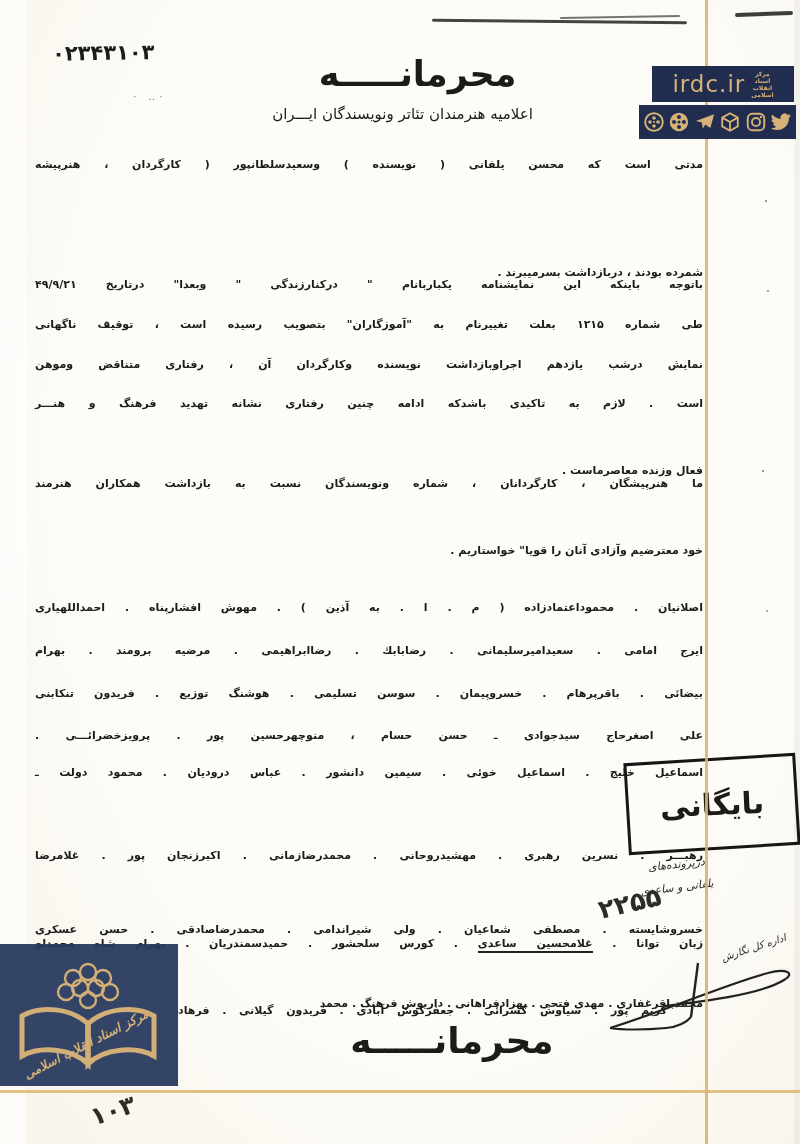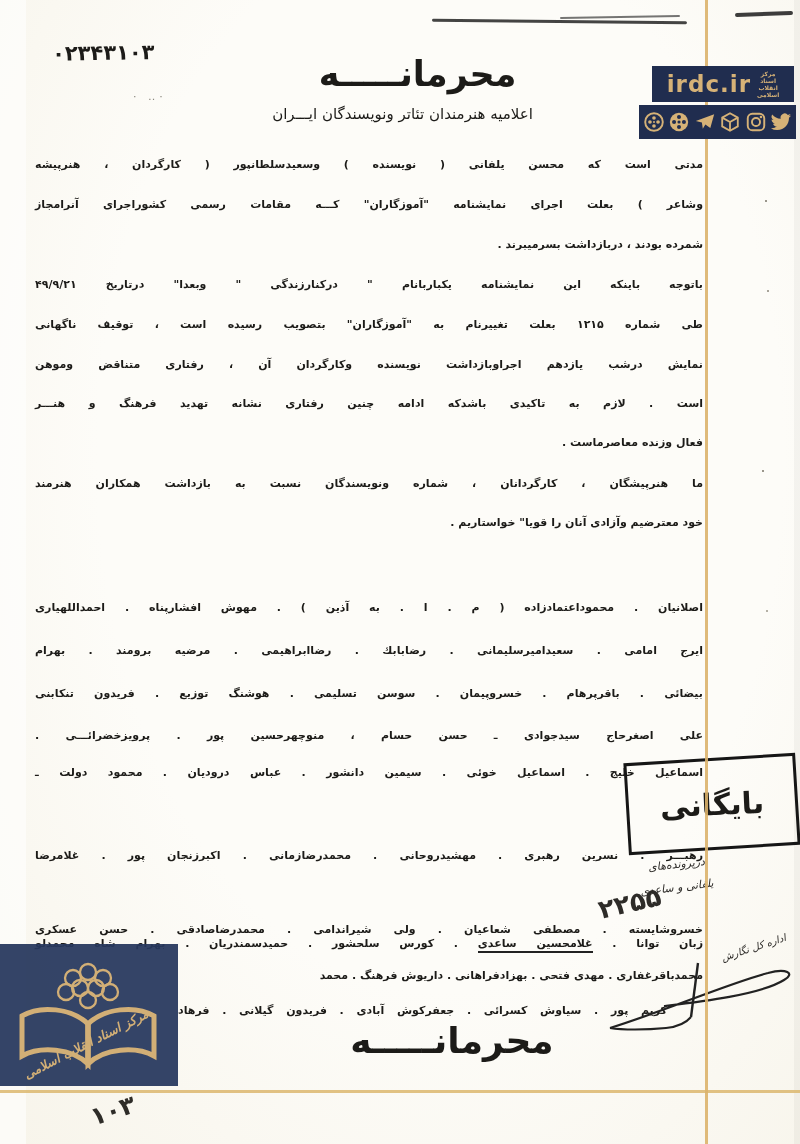--- a/index.html
+++ b/index.html
@@ -16,28 +16,28 @@
   .ink-dots{left:133px;top:90px;font-size:11px;color:#8a877e;letter-spacing:4px;}
   .artifact{background:#1b1b1b;border-radius:2px;}
   .a1{left:432px;top:20px;width:255px;height:3px;transform:rotate(.6deg);opacity:.82;}
   .a2{left:560px;top:16px;width:120px;height:2px;transform:rotate(-1deg);opacity:.6;}
   .a3{left:735px;top:12px;width:58px;height:4px;transform:rotate(-2deg);opacity:.85;}
   .title{left:285px;top:54px;width:265px;font-size:35px;font-weight:bold;text-align:center;}
   .subtitle{left:245px;top:105px;width:315px;font-size:15px;font-weight:normal;text-align:center;}
   .irdc-box{background:#202d4f;display:flex;align-items:center;justify-content:center;z-index:6;}
   .irdc1{left:652px;top:66px;width:142px;height:36px;gap:6px;}
   .irdc2{left:639px;top:105px;width:157px;height:34px;justify-content:space-evenly;}
-  .irdc-site{color:#d6b277;font-size:23px;font-weight:bold;letter-spacing:1px;line-height:1;}
+  .irdc-site{color:#d6b277;font-size:23px;font-weight:normal;letter-spacing:1px;line-height:1;}
   .irdc-org{color:#d6b277;font-size:6px;line-height:7px;font-weight:bold;text-align:center;white-space:nowrap;}
   .icon{width:22px;height:22px;display:block;}
   .vline{left:705px;top:0;width:3px;height:1144px;background:#dcb26c;opacity:.9;z-index:3;}
   .hline{left:0;top:1090px;width:800px;height:3px;background:#dcb76f;opacity:.85;z-index:1;}
   .line{right:97px;left:35px;font-size:11px;font-weight:bold;direction:rtl;
         text-align:justify;text-align-last:justify;line-height:1.25;z-index:1;}
-  .line.short{text-align:left;text-align-last:right;}
+  .line.short{text-align:left;text-align-last:right;margin-top:28px;}
   .u-name{border-bottom:2px solid #222;padding-bottom:1px;}
   .stamp{left:626px;top:758px;width:166px;height:86px;border:3.5px solid #161616;
          transform:rotate(-3.5deg);display:flex;align-items:center;justify-content:center;z-index:2;background:transparent;}
   .stamp-label{font-size:30px;font-weight:bold;direction:rtl;transform:rotate(1deg);letter-spacing:2px;}
   .hand{color:#2d2b28;direction:rtl;}
   .note1{left:648px;top:858px;font-size:11px;font-style:italic;transform:rotate(-6deg);z-index:2;}
   .note2{left:640px;top:881px;font-size:11px;font-style:italic;transform:rotate(-7deg);z-index:2;}
   .refnum{left:598px;top:888px;font-size:26px;font-weight:bold;letter-spacing:5px;transform:rotate(-13deg);z-index:2;}
   .note3{left:720px;top:942px;font-size:10px;font-style:italic;transform:rotate(-18deg);z-index:2;}
   .sig{left:602px;top:950px;z-index:2;}
@@ -102,21 +102,20 @@
       <circle cx="17.4" cy="6.6" r="1.4" fill="#d6b277"></circle>
     </svg>
     <svg class="icon" viewBox="0 0 24 24">
       <path d="M23 4.9c-.8.4-1.7.7-2.6.8a4.6 4.6 0 0 0 2-2.5c-.9.5-1.9.9-2.9 1.1a4.5 4.5 0 0 0-7.8 4.1A12.8 12.8 0 0 1 2.4 3.7a4.5 4.5 0 0 0 1.4 6A4.4 4.4 0 0 1 1.7 9.2v.1c0 2.1 1.5 3.9 3.6 4.4a4.5 4.5 0 0 1-2 .1 4.5 4.5 0 0 0 4.2 3.1A9 9 0 0 1 .9 18.8a12.7 12.7 0 0 0 6.9 2c8.3 0 12.9-6.9 12.9-12.9v-.6A9 9 0 0 0 23 4.9z" fill="#d6b277"></path>
     </svg>
   </div>
 
   <div class="abs vline"></div>
 
   <div class="abs line" style="top:158px">مدتی است که محسن یلفانی ( نویسنده ) وسعیدسلطانپور ( کارگردان ، هنرپیشه</div>
-  <div class="abs line" style="top:198px">وشاعر ) بعلت اجرای نمایشنامه "آموزگاران" کـــه مقامات رسمی کشوراجرای آنرامجاز</div>
   <div class="abs line short" style="top:238px">شمرده بودند ، دربازداشت بسرمیبرند .</div>
 
   <div class="abs line" style="top:278px">باتوجه باینکه این نمایشنامه یکباربانام " درکنارزندگی " وبعدا" درتاریخ ۴۹/۹/۲۱</div>
   <div class="abs line" style="top:318px">طی شماره ۱۲۱۵ بعلت تغییرنام به "آموزگاران" بتصویب رسیده است ، توقیف ناگهانی</div>
   <div class="abs line" style="top:358px">نمایش درشب یازدهم اجراوبازداشت نویسنده وکارگردان آن ، رفتاری متناقض وموهن</div>
   <div class="abs line" style="top:397px">است . لازم به تاکیدی باشدکه ادامه چنین رفتاری نشانه تهدید فرهنگ و هنـــر</div>
   <div class="abs line short" style="top:436px">فعال وزنده معاصرماست .</div>
 
   <div class="abs line" style="top:477px">ما هنرپیشگان ، کارگردانان ، شماره ونویسندگان نسبت به بازداشت همکاران هنرمند</div>
   <div class="abs line short" style="top:516px">خود معترضیم وآزادی آنان را قویا" خواستاریم .</div>

